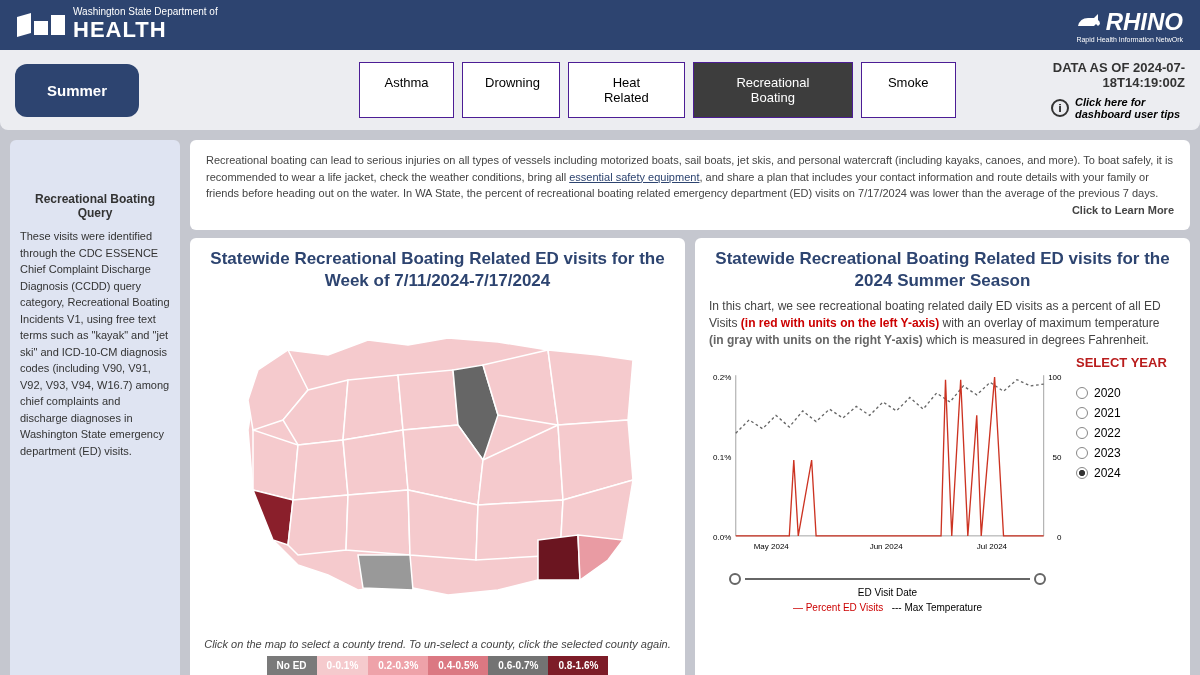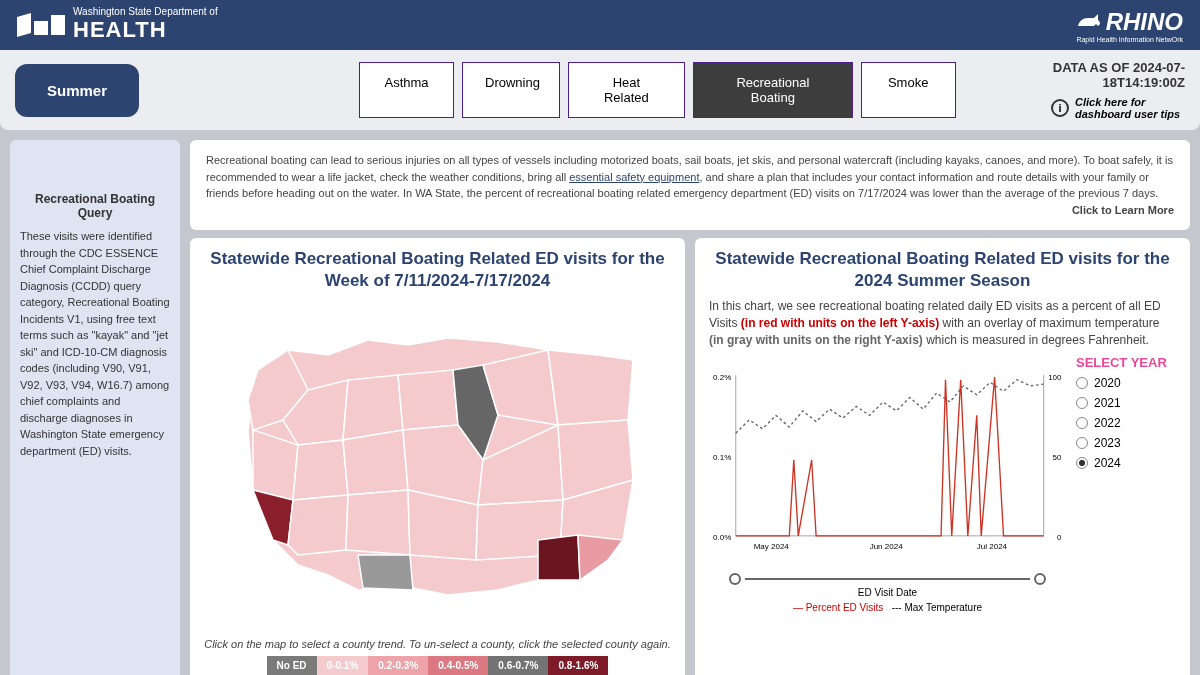--- a/index.html
+++ b/index.html
@@ -40,21 +40,21 @@
 .map-wrap{flex:1;display:flex;align-items:center;justify-content:center}
 .map-caption{text-align:center;font-style:italic;font-size:11px;color:#444;margin:6px 0}
 .legend{display:flex;justify-content:center}
 .legend-item{color:#fff;font-size:10px;padding:4px 10px;font-weight:bold}
 .chart-desc{font-size:12px;color:#444;line-height:1.4;margin-bottom:6px}
 .red-txt{color:#cc0000;font-weight:bold}
 .gray-txt{color:#666;font-weight:bold}
 .chart-body{flex:1;display:flex;gap:10px}
 .chart-area{flex:1;position:relative}
 .year-select{width:100px}
-.year-select h4{font-size:13px;font-weight:bold;margin-bottom:6px;color:#ec4899}
+.year-select h4{font-size:13px;font-weight:bold;margin-bottom:16px;color:#b91c1c}
 .year-opt{display:flex;align-items:center;gap:6px;font-size:12px;margin-bottom:6px;cursor:pointer}
 .radio{width:12px;height:12px;border:1px solid #888;border-radius:50%}
 .radio.sel{background:radial-gradient(circle,#333 40%,#fff 45%)}
 .slider-row{display:flex;align-items:center;gap:4px;margin-top:4px;padding:0 20px}
 .slider-knob{width:12px;height:12px;border:2px solid #666;border-radius:50%;background:#fff}
 .slider-track{flex:1;height:2px;background:#666}
 .x-label{text-align:center;font-size:10px;margin-top:2px}
 .chart-legend{text-align:center;font-size:10px;margin-top:4px}
 .chart-legend .r{color:#cc0000}
 svg text{font-family:Arial}

